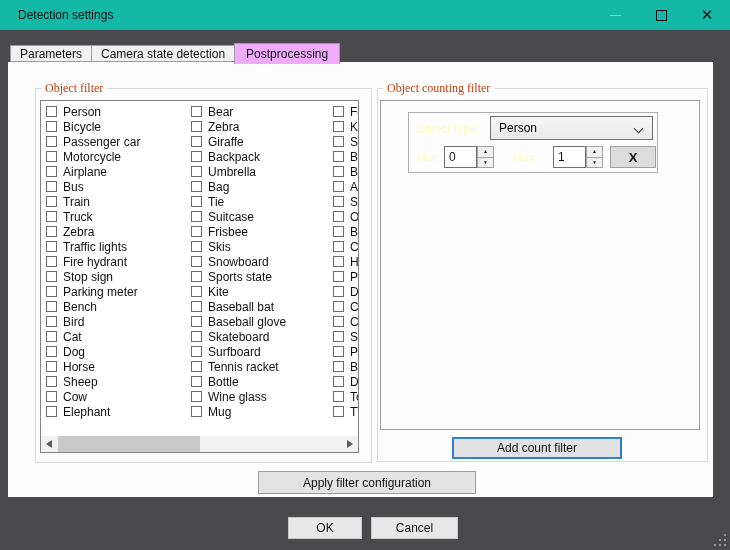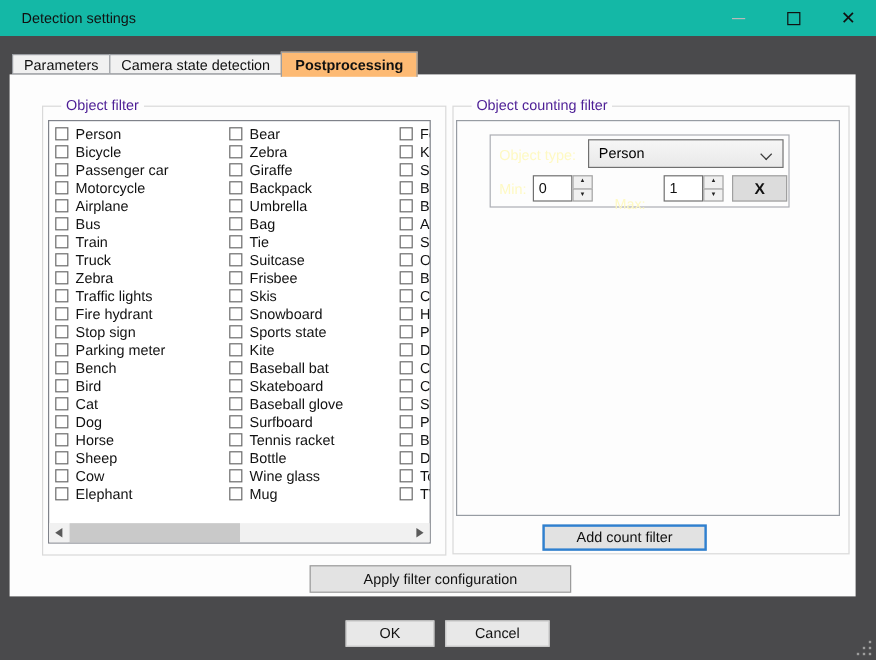--- a/index.html
+++ b/index.html
@@ -16,31 +16,31 @@
   .btn-max { right:46px; }
   .btn-close { right:0; font-size:15px; color:#111; }
   .min-glyph { width:11px; height:1px; background:#b9b9b9; display:block; }
   .max-glyph { width:11px; height:11px; border:1px solid #111; display:block; }
 
   
   .tabstrip { position:absolute; left:10px; top:43px; height:19px; display:flex; align-items:flex-end; z-index:5; }
   .tab { height:17px; line-height:16px; padding:0 9px; background:#f1f1f1; border:1px solid #9a9da2;
          margin-left:-1px; color:#111; white-space:nowrap; }
   .tab:first-child { margin-left:0; }
-  .tab.selected { height:21px; line-height:20px; background:#fdba74; border-bottom:none; margin-bottom:-2px;
-                  position:relative; z-index:6; padding:0 11px;font-weight:bold; }
+  .tab.selected { height:21px; line-height:20px; background:#f0abfc; border-bottom:none; margin-bottom:-2px;
+                  position:relative; z-index:6; padding:0 11px; }
 
   
   .page { position:absolute; left:8px; top:62px; width:705px; height:435px; background:#fdfdfd; }
 
   
   .groupbox { position:absolute; border:1px solid #d9d9d9; background:transparent; }
   .group-filter { left:35px; top:88px; width:337px; height:375px; }
   .group-count  { left:377px; top:88px; width:331px; height:374px; }
-  .group-label { position:absolute; top:-8px; left:15px; background:#fdfdfd; padding:0 4px; color:#4c1d95; white-space:nowrap; }
+  .group-label { position:absolute; top:-8px; left:5px; background:#fdfdfd; padding:0 4px; color:#c2410c; white-space:nowrap;font-family:Liberation Serif, serif; }
 
   
   .listbox { position:absolute; left:40px; top:100px; width:319px; height:353px; background:#ffffff;
              border:1px solid #7f828a; overflow:hidden; }
   .cb-col { position:absolute; top:3px; width:145px; }
   .col-0 { left:5px; } .col-1 { left:150px; } .col-2 { left:292px; }
   .cb-row { height:15px; display:flex; align-items:center; }
   .cb { width:11px; height:11px; border:1px solid #6b6b6b; background:#fff; margin-right:6px; flex:none; }
   .cb-label { white-space:nowrap; color:#111; font-size:12px; }
 
@@ -53,39 +53,39 @@
   .sb-thumb { position:absolute; left:17px; top:0; width:142px; height:16px; background:#c9c9c9; }
 
   
   .count-panel { position:absolute; left:380px; top:100px; width:320px; height:330px; background:#fdfdfd;
                  border:1px solid #979ca3; }
   .count-card { position:absolute; left:408px; top:112px; width:250px; height:61px; background:#fdfdfd;
                 border:1px solid #acaeb4; }
   .field-label { position:absolute; color:#fef9c3; white-space:nowrap; }
   .lbl-objtype { left:416px; top:122px; }
   .lbl-min { left:416px; top:151px; }
-  .lbl-max { left:512px; top:151px;margin-top:12px; }
+  .lbl-max { left:512px; top:151px; }
   .combo { position:absolute; left:490px; top:116px; width:163px; height:24px; border:1px solid #707070;
            background:linear-gradient(#f6f6f6,#e9e9e9); display:flex; align-items:center; padding-left:8px; }
   .combo-chevron { position:absolute; right:10px; top:8px; width:7px; height:7px;
                    border-right:1px solid #3c3c3c; border-bottom:1px solid #3c3c3c; transform:rotate(45deg); }
   .numfield { position:absolute; width:33px; height:22px; border:1px solid #707070; background:#fff;
               font-family:"Liberation Sans", sans-serif; font-size:12px; padding-left:4px; color:#111; }
   .fld-min { left:444px; top:146px; }
   .fld-max { left:553px; top:146px; }
   .spinner { position:absolute; width:17px; height:22px; display:flex; flex-direction:column; }
   .spin-min { left:477px; top:146px; }
   .spin-max { left:586px; top:146px; }
   .spin-btn { flex:1; background:#f0f0f0; border:1px solid #a3a3a3; display:flex; align-items:center;
               justify-content:center; font-size:5px; color:#222; line-height:1; }
   .spin-btn + .spin-btn { margin-top:-1px; }
   .btn { position:absolute; background:#e3e3e3; border:1px solid #9b9b9b; display:flex; align-items:center;
          justify-content:center; color:#111; }
   .btn-x { left:610px; top:146px; width:46px; height:22px; font-weight:bold; font-size:13px; background:#dcdcdc; border-color:#a0a0a0; }
-  .btn-add { left:452px; top:437px; width:137px; height:22px; border:2px solid #2f80d0; background:#e2e2e2; }
+  .btn-add { left:452px; top:437px; width:170px; height:22px; border:2px solid #2f80d0; background:#e2e2e2; }
   .btn-apply { left:258px; top:471px; width:218px; height:23px; }
   .btn-ok { left:288px; top:517px; width:74px; height:22px; background:#e8e8e8; border-color:#c9c9c9; }
   .btn-cancel { left:371px; top:517px; width:87px; height:22px; background:#e8e8e8; border-color:#c9c9c9; }
 
   
   .grip { position:absolute; right:4px; bottom:4px; width:13px; height:13px; }
   .grip i { position:absolute; width:2px; height:2px; background:#9d9d9d; }
   .g1{right:0;bottom:0;} .g2{right:5px;bottom:0;} .g3{right:10px;bottom:0;}
   .g4{right:0;bottom:5px;} .g5{right:5px;bottom:5px;} .g6{right:0;bottom:10px;}
 </style>
@@ -258,25 +258,25 @@
         <div class="cb-row">
           <span class="cb"></span>
           <span class="cb-label">Kite</span>
         </div>
         <div class="cb-row">
           <span class="cb"></span>
           <span class="cb-label">Baseball bat</span>
         </div>
         <div class="cb-row">
           <span class="cb"></span>
+          <span class="cb-label">Baseball glove</span>
+        </div>
+        <div class="cb-row">
+          <span class="cb"></span>
           <span class="cb-label">Skateboard</span>
-        </div>
-        <div class="cb-row">
-          <span class="cb"></span>
-          <span class="cb-label">Baseball glove</span>
         </div>
         <div class="cb-row">
           <span class="cb"></span>
           <span class="cb-label">Surfboard</span>
         </div>
         <div class="cb-row">
           <span class="cb"></span>
           <span class="cb-label">Tennis racket</span>
         </div>
         <div class="cb-row">

